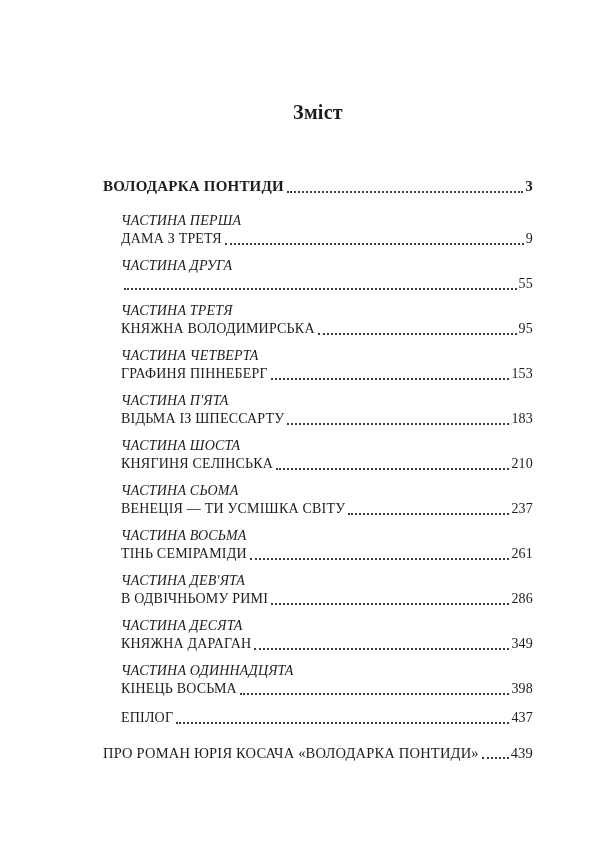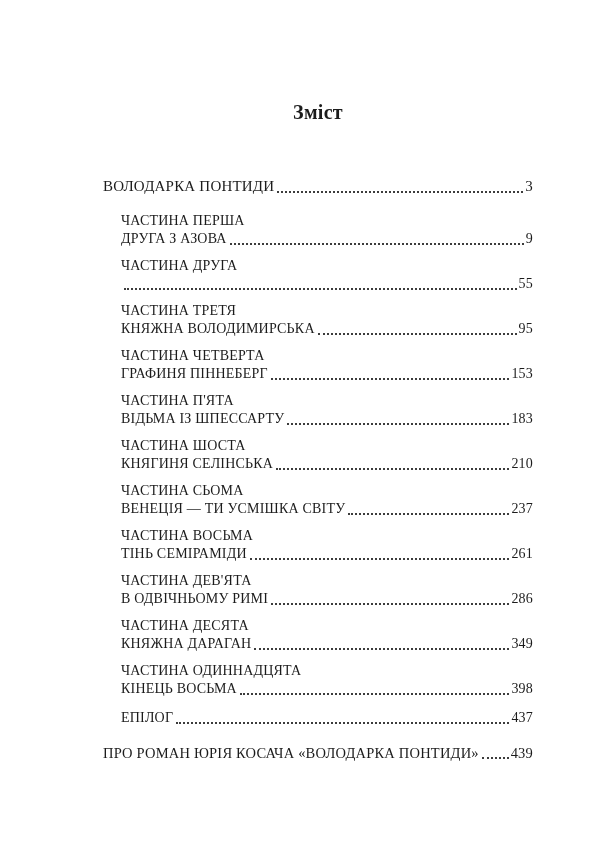--- a/index.html
+++ b/index.html
@@ -49,33 +49,34 @@
     position: absolute;
     left: 3px;
     right: 2px;
     bottom: 3px;
     border-bottom: 2px dotted #3c3c3c;
   }
   .pagenum {
     white-space: nowrap;
   }
   .book-row {
-    font-weight: normal;
+    font-weight: bold;
     font-size: 15px;
     line-height: 20px;
     margin-bottom: 16px;
   }
   .chapter {
     margin-left: 18px;
     margin-bottom: 9px;
   }
   .chapter .part-line {
     font-size: 14px;
     line-height: 18px;
     letter-spacing: 0.2px;
+    font-style: italic;
   }
   .epilogue-row {
     margin-left: 18px;
     margin-top: 11px;
   }
   .afterword-row {
     margin-top: 17px;
     font-size: 14.5px;
     text-align: right;
   }
@@ -92,21 +93,21 @@
     <div class="toc-row book-row">
       <span class="toc-label">ВОЛОДАРКА ПОНТИДИ</span>
       <span class="leader"></span>
       <span class="pagenum">3</span>
     </div>
 
     <div id="chapters">
   <div class="chapter">
     <div class="part-line">ЧАСТИНА ПЕРША</div>
     <div class="toc-row">
-      <span class="toc-label">ДРУГА З АЗОВА</span>
+      <span class="toc-label">ДАМА З ТРЕТЯ</span>
       <span class="leader"></span>
       <span class="pagenum">9</span>
     </div>
   </div>
 
   <div class="chapter">
     <div class="part-line">ЧАСТИНА ДРУГА</div>
     <div class="toc-row">
       <span class="leader"></span>
       <span class="pagenum">55</span>

